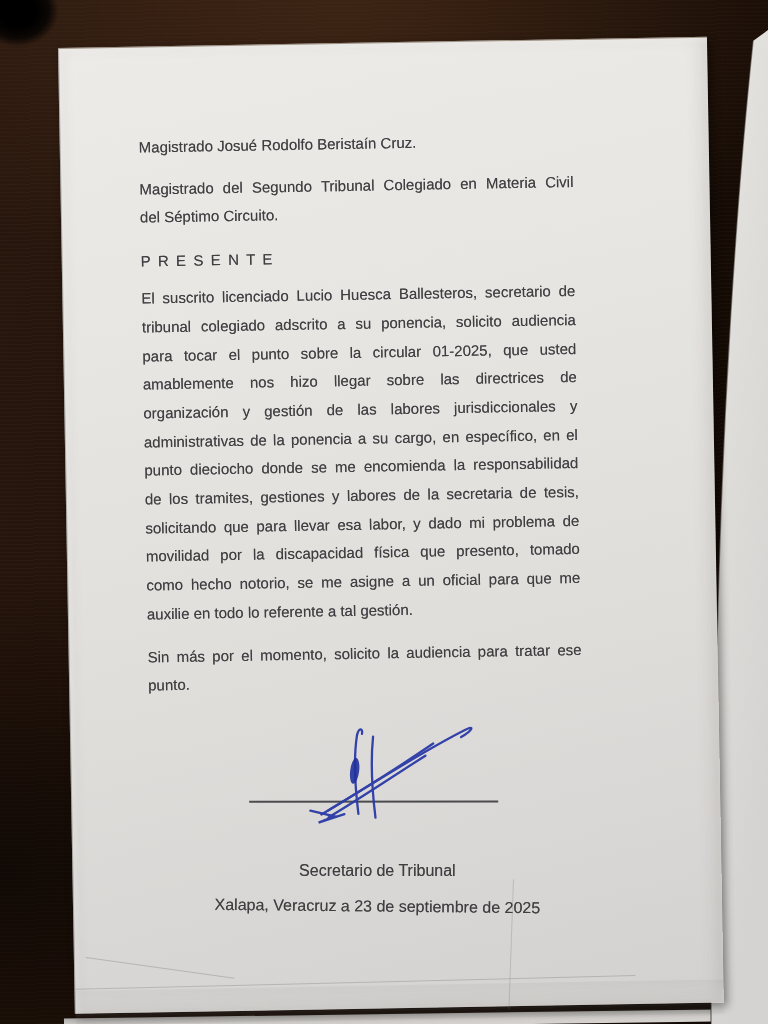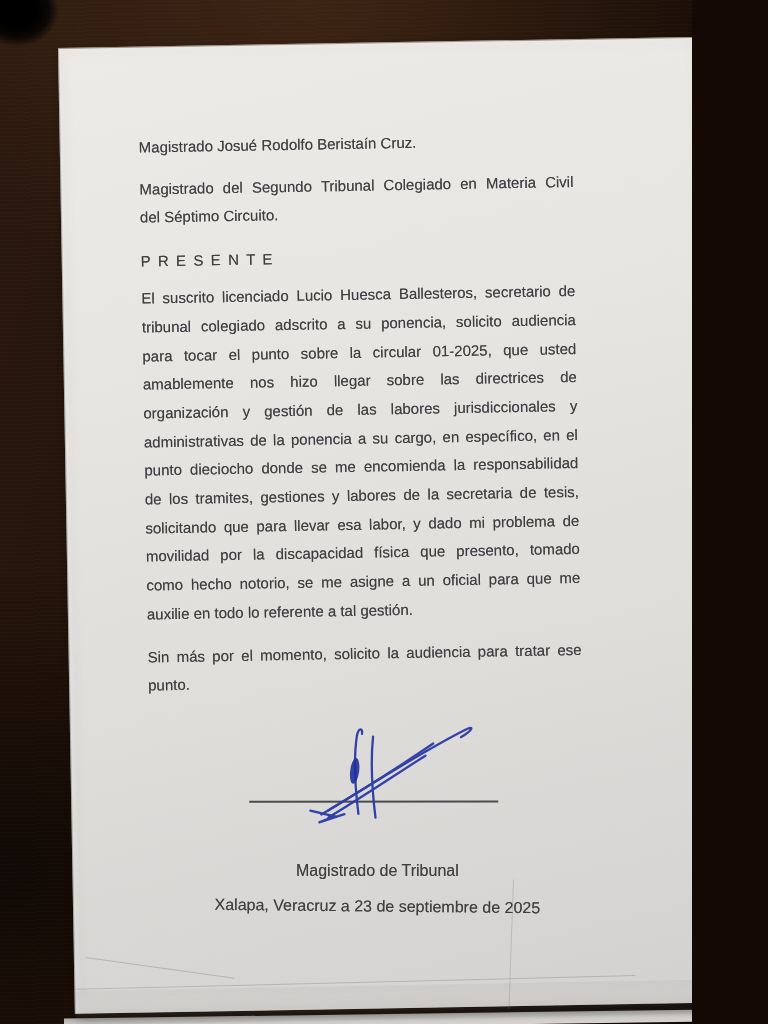--- a/index.html
+++ b/index.html
@@ -2,21 +2,21 @@
 <html><head>
 <meta charset="utf-8">
 <style>
   html,body{margin:0;padding:0;}
   body{
     width:768px;height:1024px;overflow:hidden;
     font-family:"Liberation Sans","DejaVu Sans",sans-serif;
     background:#140904;
   }
   .scene{
-    position:relative;width:692px;height:1024px;overflow:hidden;
+    position:relative;width:768px;height:1024px;overflow:hidden;
     background:
       radial-gradient(120% 55% at 45% 0%, rgba(92,58,34,0.45), rgba(0,0,0,0) 55%),
       radial-gradient(80% 50% at 0% 85%, rgba(0,0,0,0.55), rgba(0,0,0,0) 60%),
       repeating-linear-gradient(179deg, rgba(255,255,255,0.02) 0 1px, rgba(0,0,0,0.03) 1px 4px),
       linear-gradient(105deg,#2a180e 0%,#221208 40%,#160b05 75%,#100803 100%);
   }
   .corner-blob{
     position:absolute;left:-16px;top:-18px;width:74px;height:64px;z-index:2;
     background:radial-gradient(ellipse at 45% 45%, #000 0 32%, rgba(8,5,3,.92) 55%, rgba(8,5,3,0) 72%);
   }
@@ -140,21 +140,21 @@
         <path d="M 86 121 C 116 104, 156 78, 184 61"></path>
         <path d="M 116 39 C 112 62, 113 90, 116 118"></path>
         <path d="M 116 39 C 118 32, 122 32, 121 38"></path>
         <path d="M 132 41 C 129 66, 130 94, 133 122"></path>
         <path d="M 68 114 L 92 120 L 76 126 L 102 118"></path>
       </g>
       <ellipse cx="113" cy="75" rx="4.5" ry="13" fill="#20309c" opacity="0.9" transform="rotate(8 113 75)"></ellipse>
     </svg>
 
     <div class="sigblock">
-      <div class="sig-title">Magistrado de Tribunal</div>
+      <div class="sig-title">Secretario de Tribunal</div>
       <div class="sig-date">Xalapa, Veracruz a 23 de septiembre de 2025</div>
     </div>
 
     <div class="crease crease-band"></div>
     <div class="crease crease-h"></div>
     <div class="crease crease-v"></div>
     <div class="crease crease-d"></div>
 
   </div>
 

